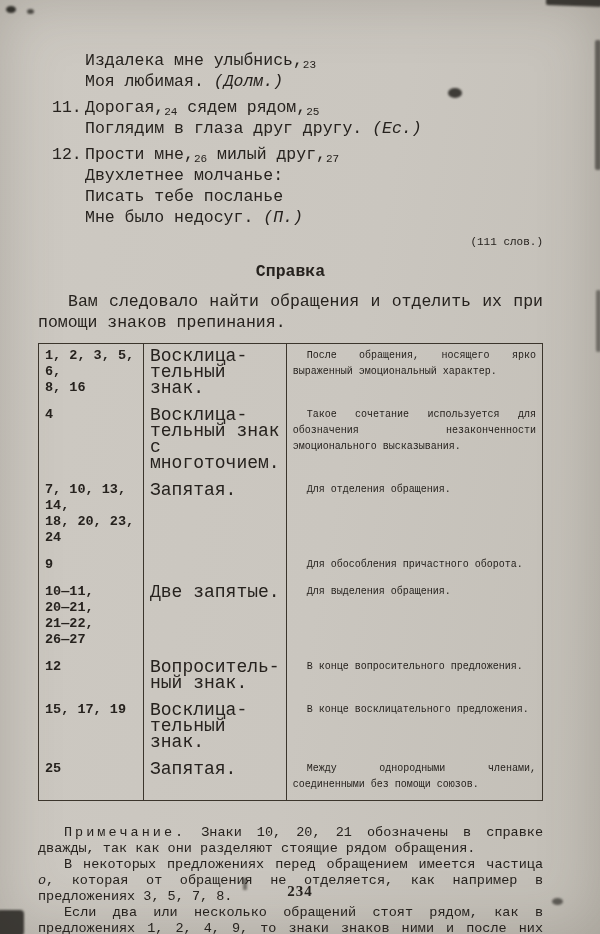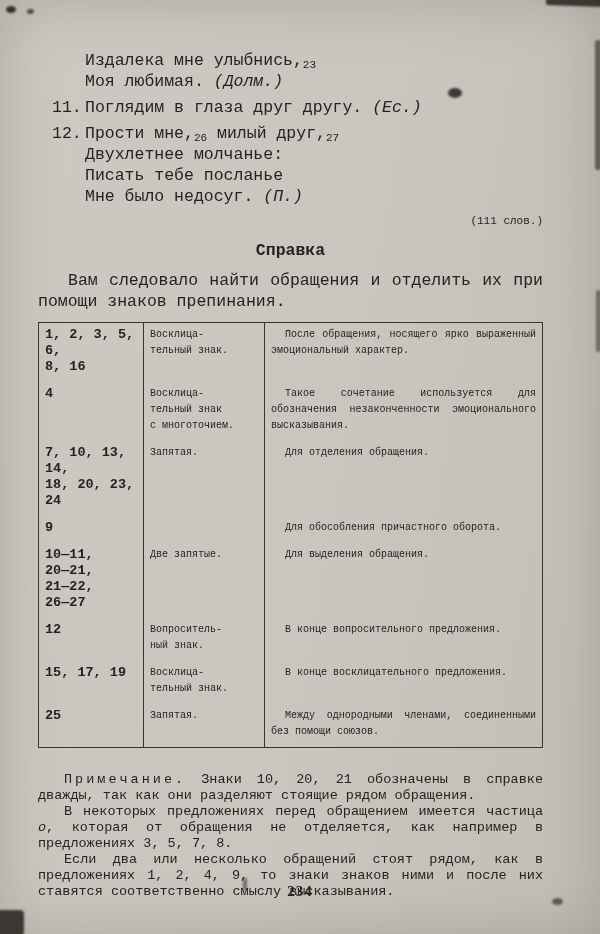--- a/index.html
+++ b/index.html
@@ -24,21 +24,21 @@
   .src{font-style:italic;}
   
   .wordcount{text-align:right;font-size:11px;margin-top:8px;}
   
   .heading{text-align:center;font-weight:bold;font-size:16.5px;margin:14px 0 10px 0;}
   .intro{font-size:16.5px;line-height:21px;text-indent:30px;text-align:justify;margin:0 0 10px 0;}
   
   table.ref{border-collapse:collapse;width:100%;border:1.5px solid #3b352c;}
   table.ref td{vertical-align:top;padding:4px 6px 7px 6px;}
   td.c1{width:92px;border-right:1px solid #3b352c;font-weight:bold;font-size:13.5px;line-height:16px;white-space:pre-line;padding-left:4px;}
-  td.c2{width:108px;border-right:1px solid #3b352c;font-size:10px;line-height:16px;white-space:pre-line;padding-left:9px;}
+  td.c2{width:108px;border-right:1px solid #3b352c;font-size:18px;line-height:16px;white-space:pre-line;padding-left:9px;}
   td.c3{font-size:10px;line-height:16px;text-align:justify;text-indent:14px;padding-left:10px;padding-right:8px;}
   
   .notes{margin-top:24px;font-size:13.5px;line-height:16px;}
   .note{margin:0;text-indent:26px;text-align:justify;}
   .note-label{letter-spacing:3px;}
   
   .pageno{position:absolute;bottom:34px;left:0;right:0;text-align:center;font-size:15px;font-weight:bold;letter-spacing:1px;}
   
   .artifact{position:absolute;background:#1c1a16;border-radius:50%;filter:blur(1px);}
   .a1{left:6px;top:6px;width:10px;height:7px;opacity:.85;}
@@ -63,20 +63,21 @@
         <span class="vnum"></span>
         <div class="vlines">
           <div class="pline"><span>Издалека мне улыбнись,</span><sub class="fn">23</sub><span></span><sub class="fn"></sub><span class="src"></span></div>
           <div class="pline"><span>Моя любимая. </span><sub class="fn"></sub><span></span><sub class="fn"></sub><span class="src">(Долм.)</span></div>
         </div>
       </div>
 
       <div class="verse">
         <span class="vnum">11.</span>
         <div class="vlines">
+          <div class="pline"><span>Дорогая,</span><sub class="fn">24</sub><span> сядем рядом,</span><sub class="fn">25</sub><span class="src"></span></div>
           <div class="pline"><span>Поглядим в глаза друг другу. </span><sub class="fn"></sub><span></span><sub class="fn"></sub><span class="src">(Ес.)</span></div>
         </div>
       </div>
 
       <div class="verse">
         <span class="vnum">12.</span>
         <div class="vlines">
           <div class="pline"><span>Прости мне,</span><sub class="fn">26</sub><span> милый друг,</span><sub class="fn">27</sub><span class="src"></span></div>
           <div class="pline"><span>Двухлетнее молчанье:</span></div>
           <div class="pline"><span>Писать тебе посланье</span></div>

